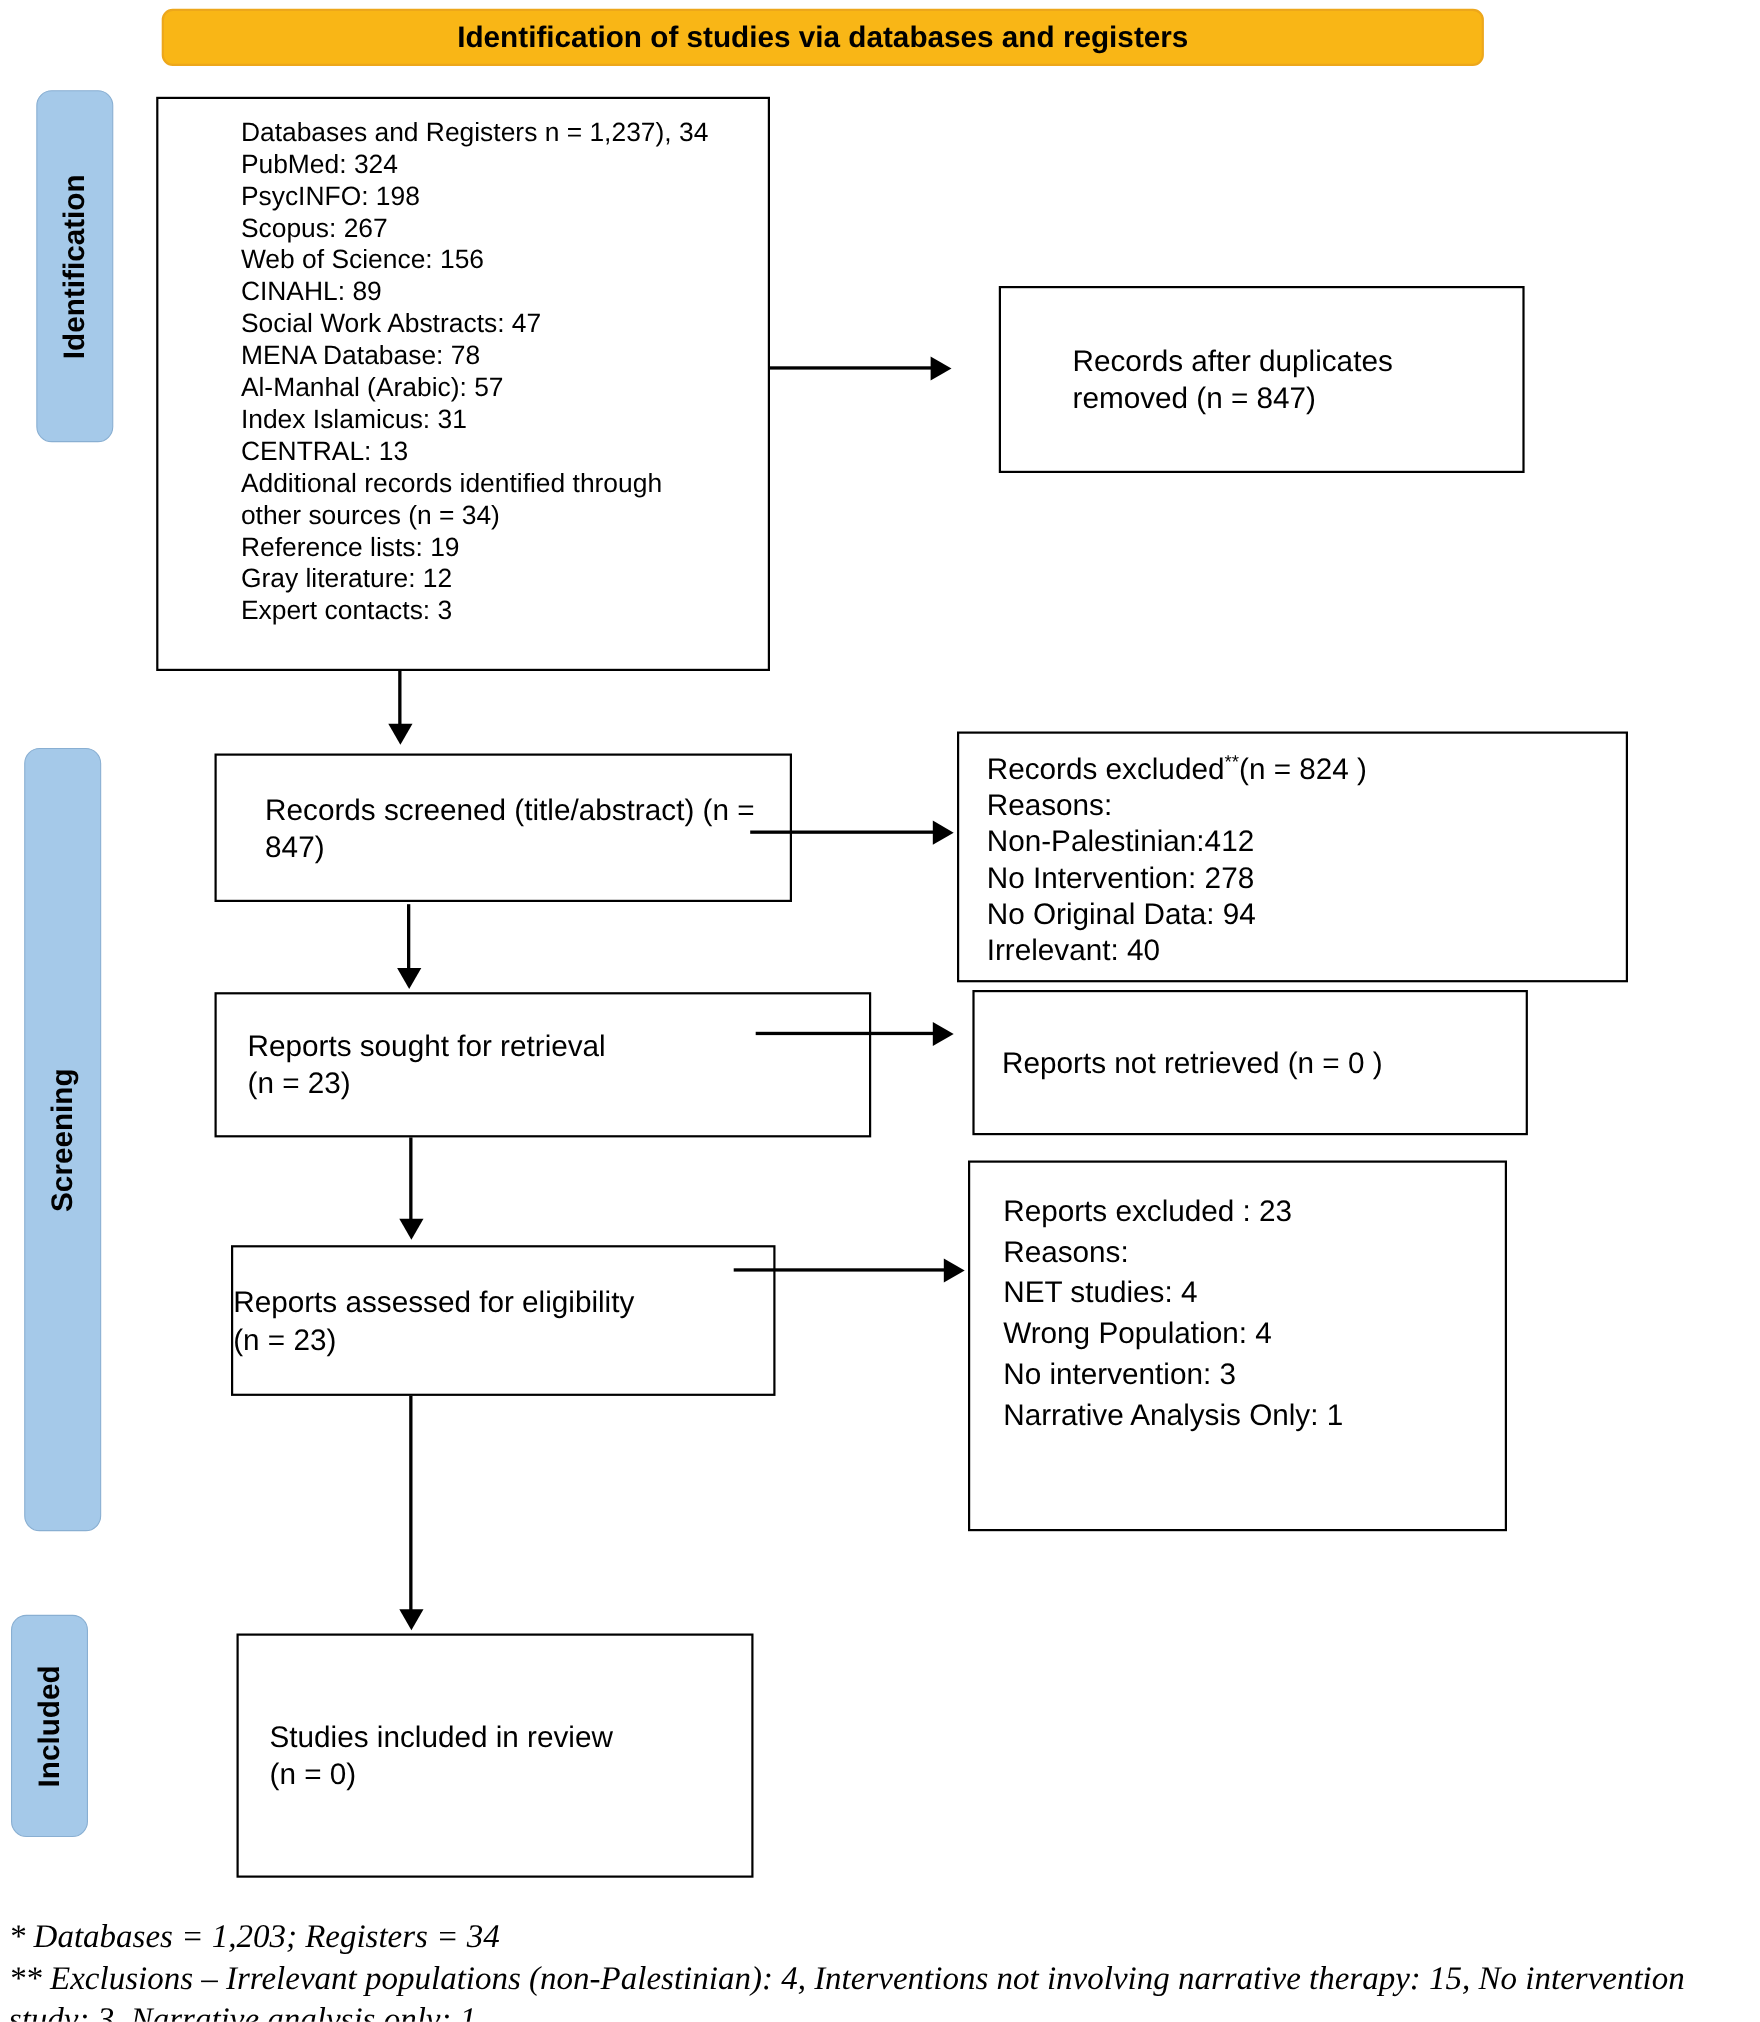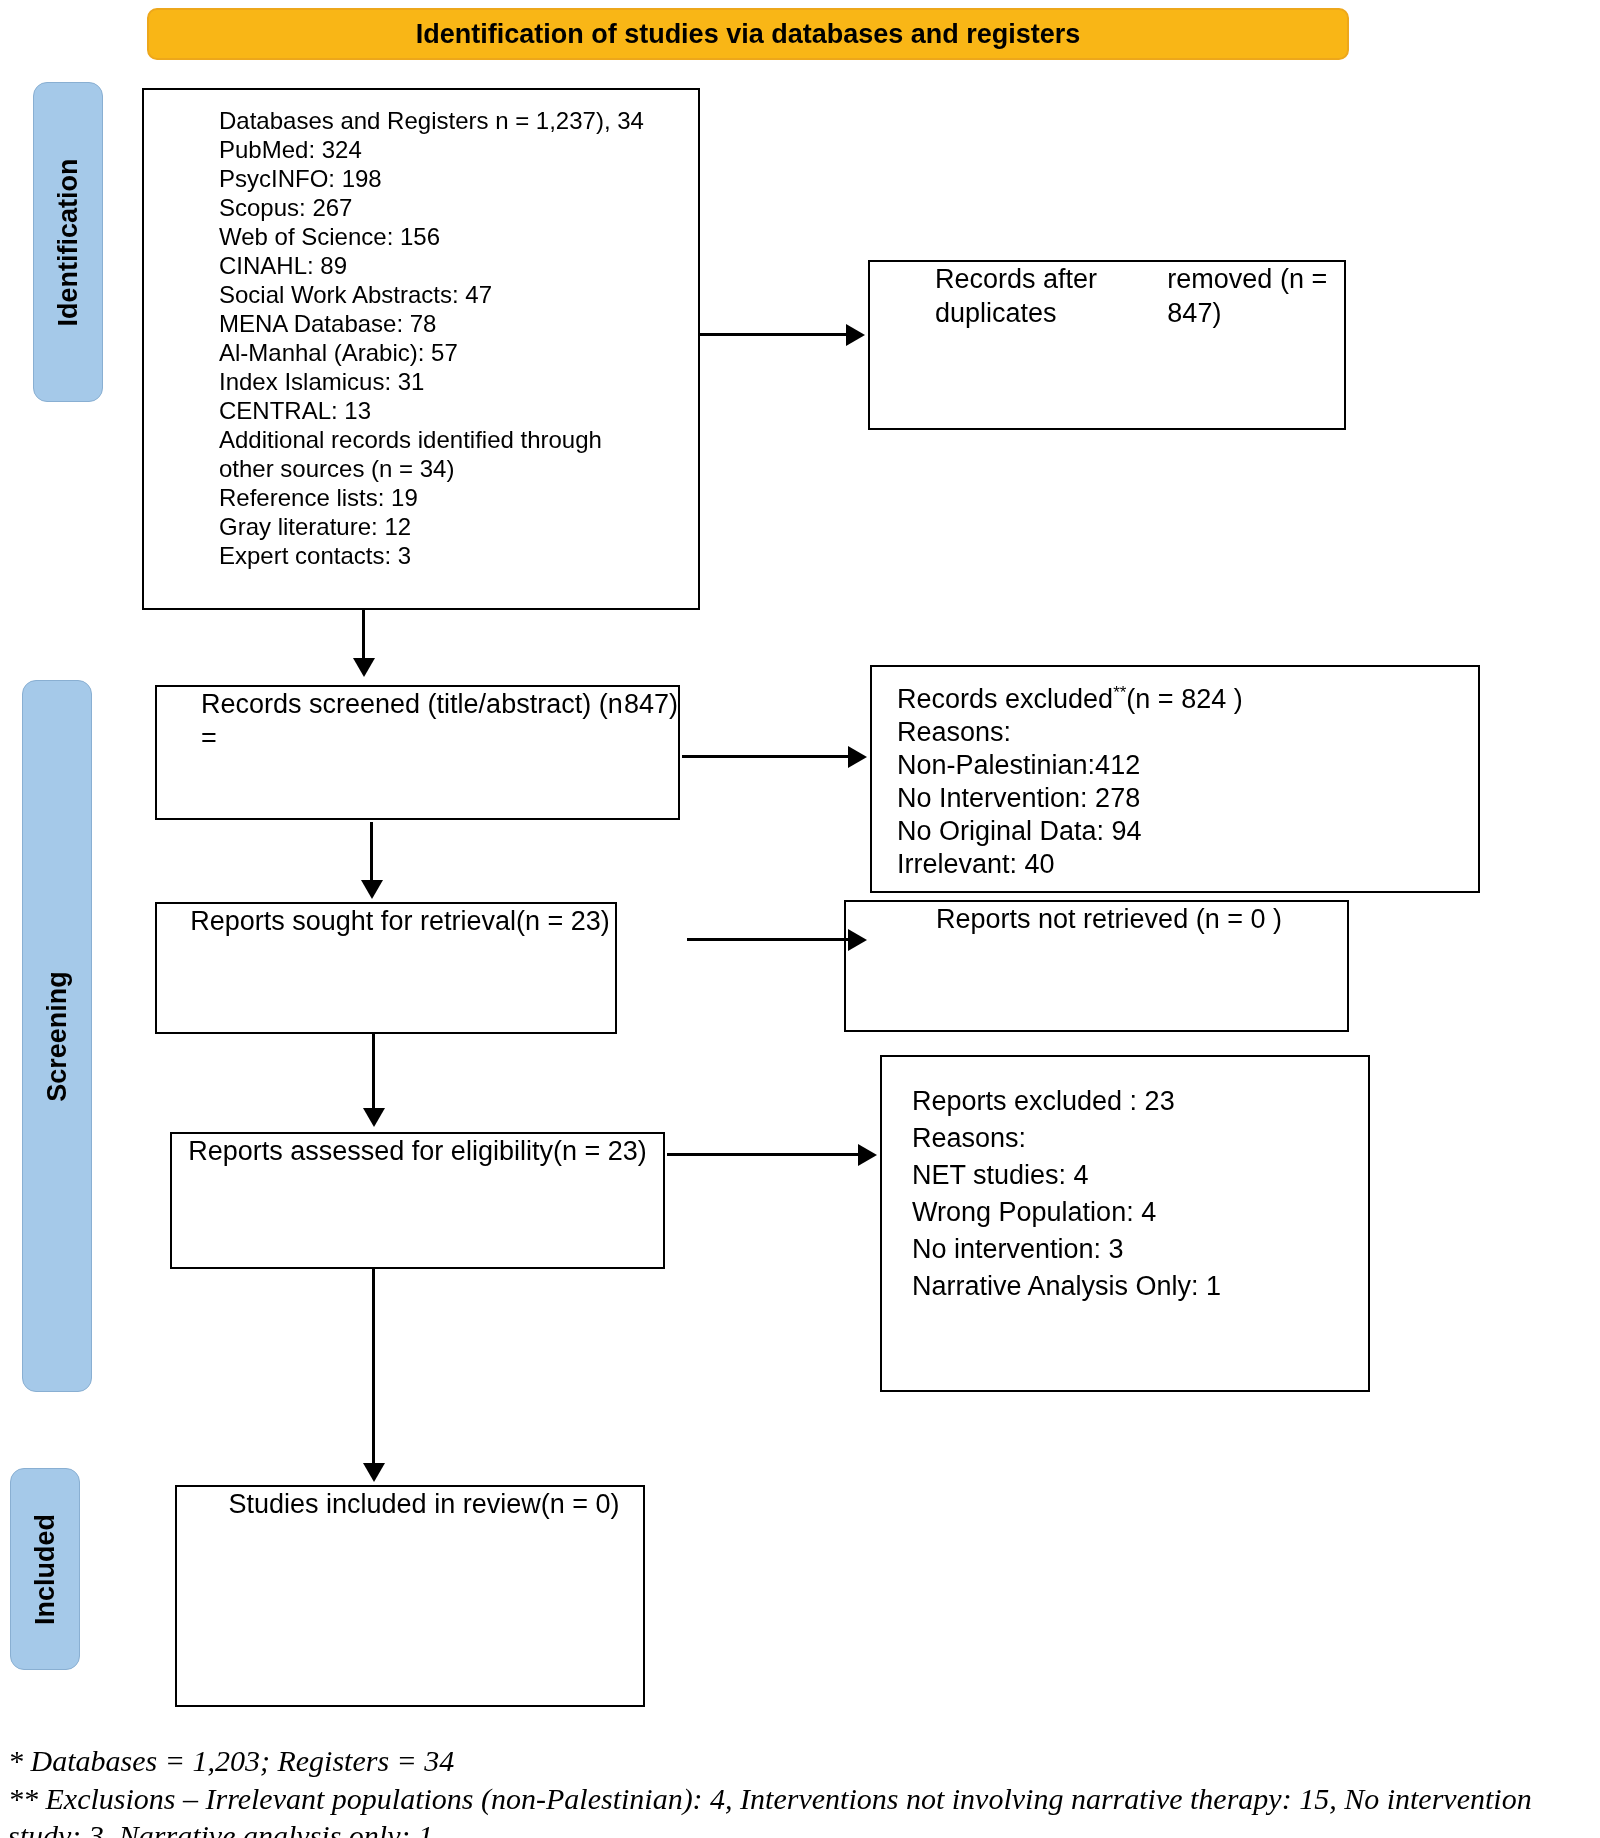--- a/index.html
+++ b/index.html
@@ -23,28 +23,28 @@
     transform:rotate(-90deg); white-space:nowrap; font-weight:bold; font-size:27px;
   }
   #stage-identification { left:33px; top:82px; width:68px; height:318px; }
   #stage-screening { left:22px; top:680px; width:68px; height:710px; }
   #stage-included { left:10px; top:1468px; width:68px; height:200px; }
   
   .box {
     position:absolute; background:#ffffff; border:2px solid #000;
     font-size:27px; line-height:34px; box-sizing:border-box;
   }
-  .vcenter { display:flex; flex-direction:row; justify-content:center; }
+  .vcenter { display:flex; flex-direction:column; justify-content:center;margin-left:40px; }
   #box-sources { left:142px; top:88px; width:558px; height:522px;
                  padding:16px 26px 0 75px; font-size:24px; line-height:29px; }
   #box-duplicates { left:868px; top:260px; width:478px; height:170px; padding-left:65px; }
   #box-screened { left:155px; top:685px; width:525px; height:135px; padding-left:44px; }
   #box-records-excluded { left:870px; top:665px; width:610px; height:228px;
                           padding:16px 12px 0 25px; line-height:33px; }
-  #box-sought { left:155px; top:902px; width:462px; height:132px; padding-left:28px; }
+  #box-sought { left:155px; top:902px; width:597px; height:132px; padding-left:28px; }
   #box-not-retrieved { left:844px; top:900px; width:505px; height:132px; padding-left:25px; }
   #box-assessed { left:170px; top:1132px; width:495px; height:137px; }
   #box-reports-excluded { left:880px; top:1055px; width:490px; height:337px;
                           padding:26px 12px 0 30px; line-height:37px; }
   #box-included { left:175px; top:1485px; width:470px; height:222px; padding-left:28px; }
   sup { font-size:17px; vertical-align:super; line-height:0; }
   
   .arrow-h { position:absolute; height:3px; background:#000; }
   .arrow-h::after {
     content:""; position:absolute; right:-17px; top:50%; transform:translateY(-50%);

